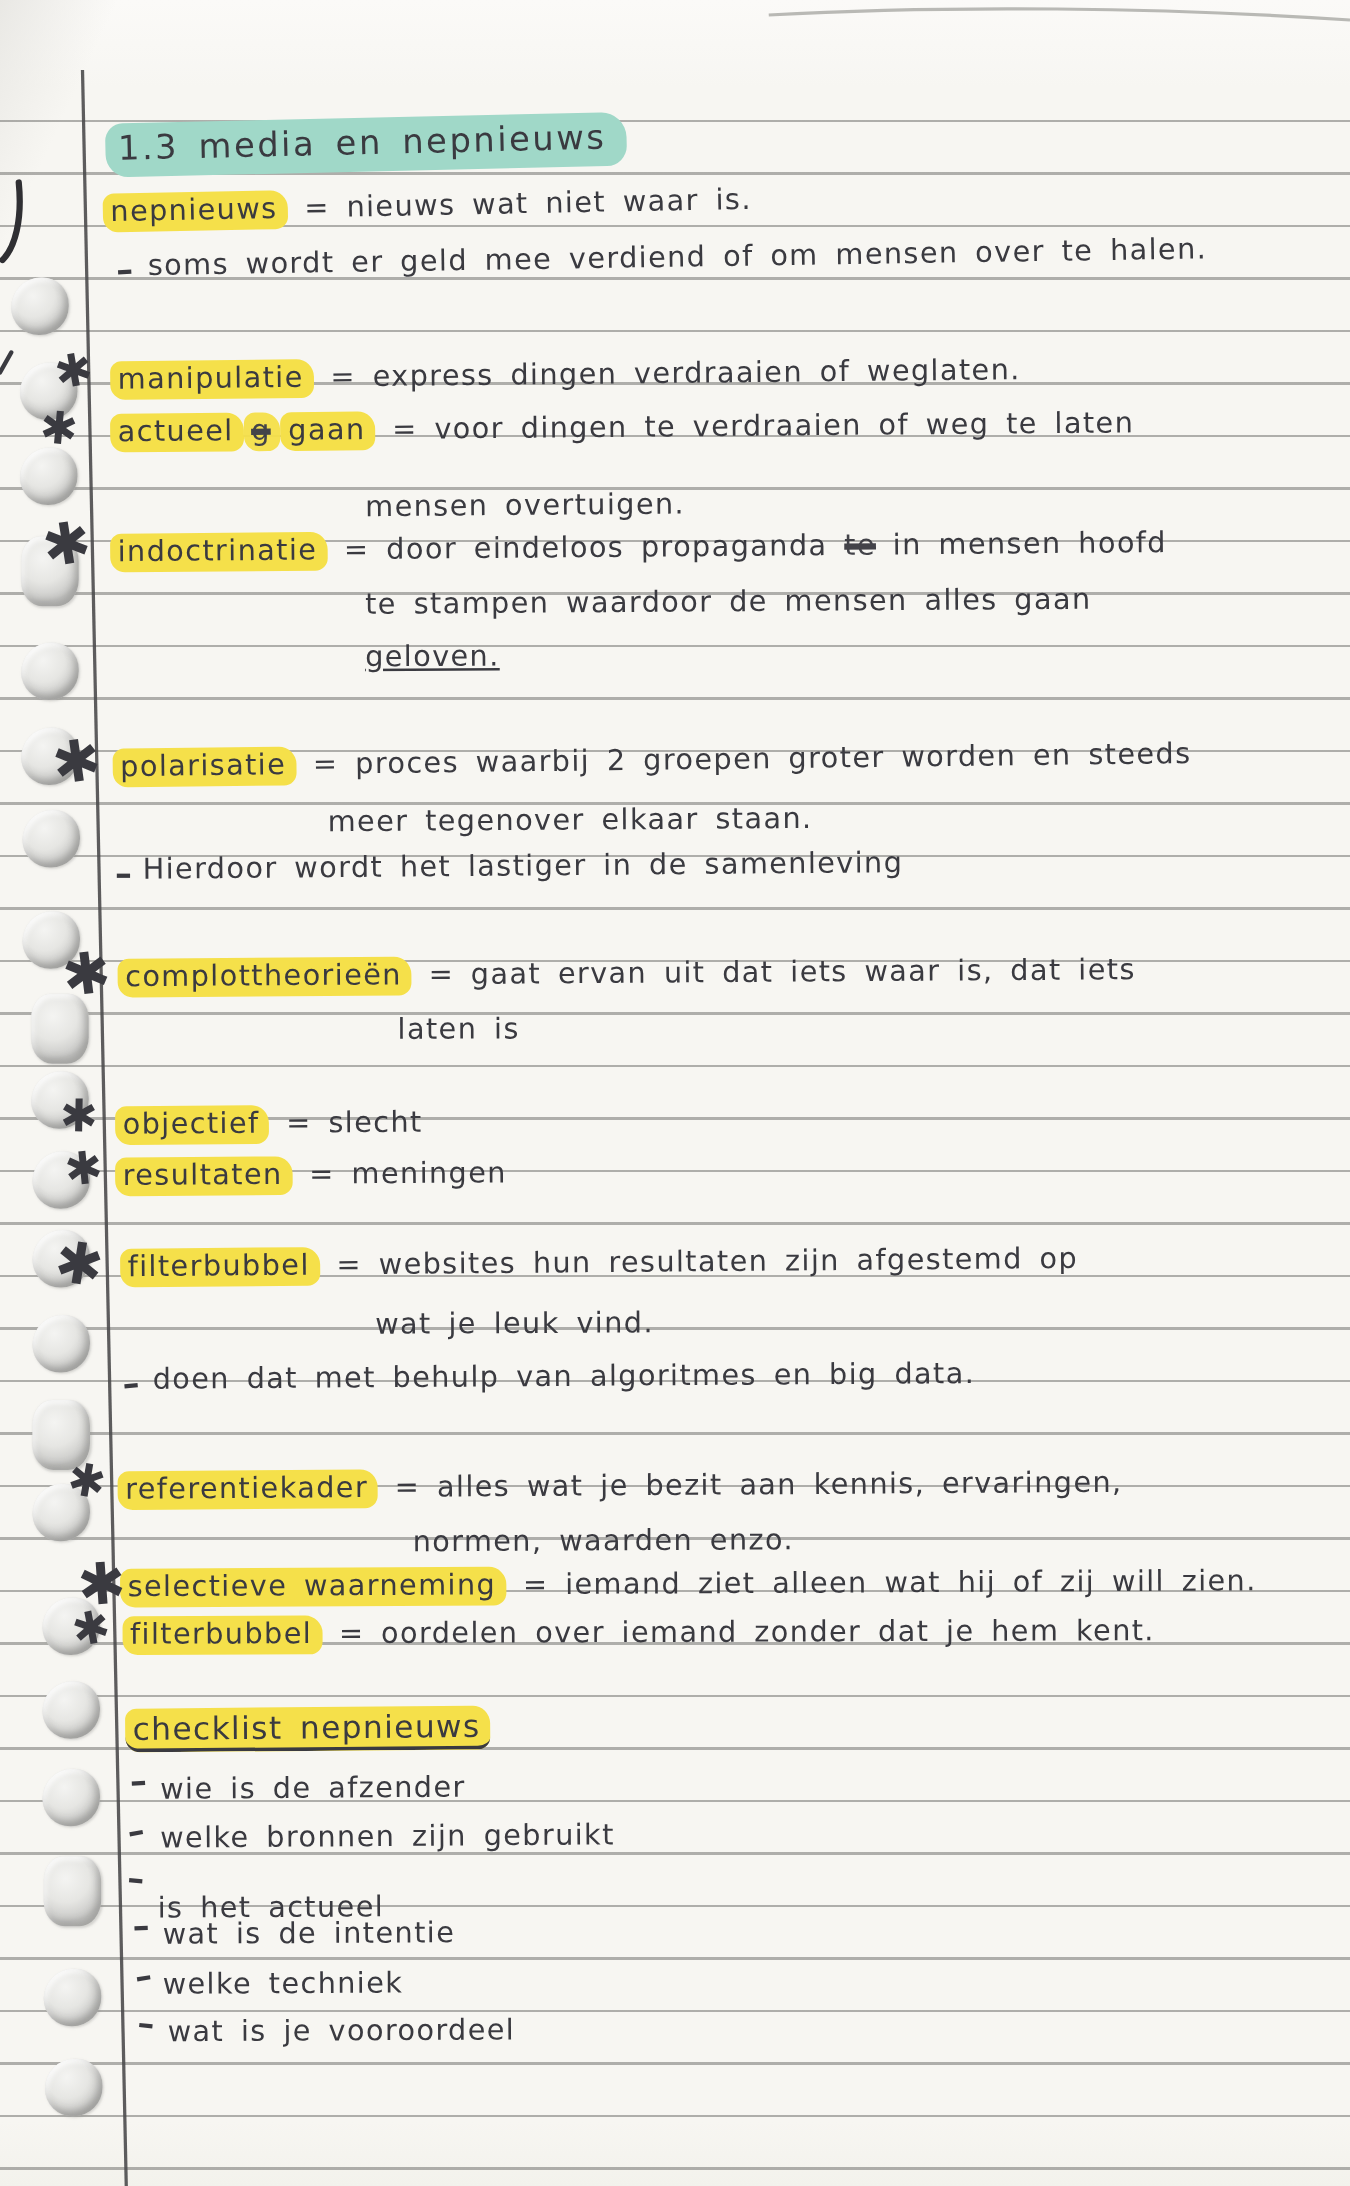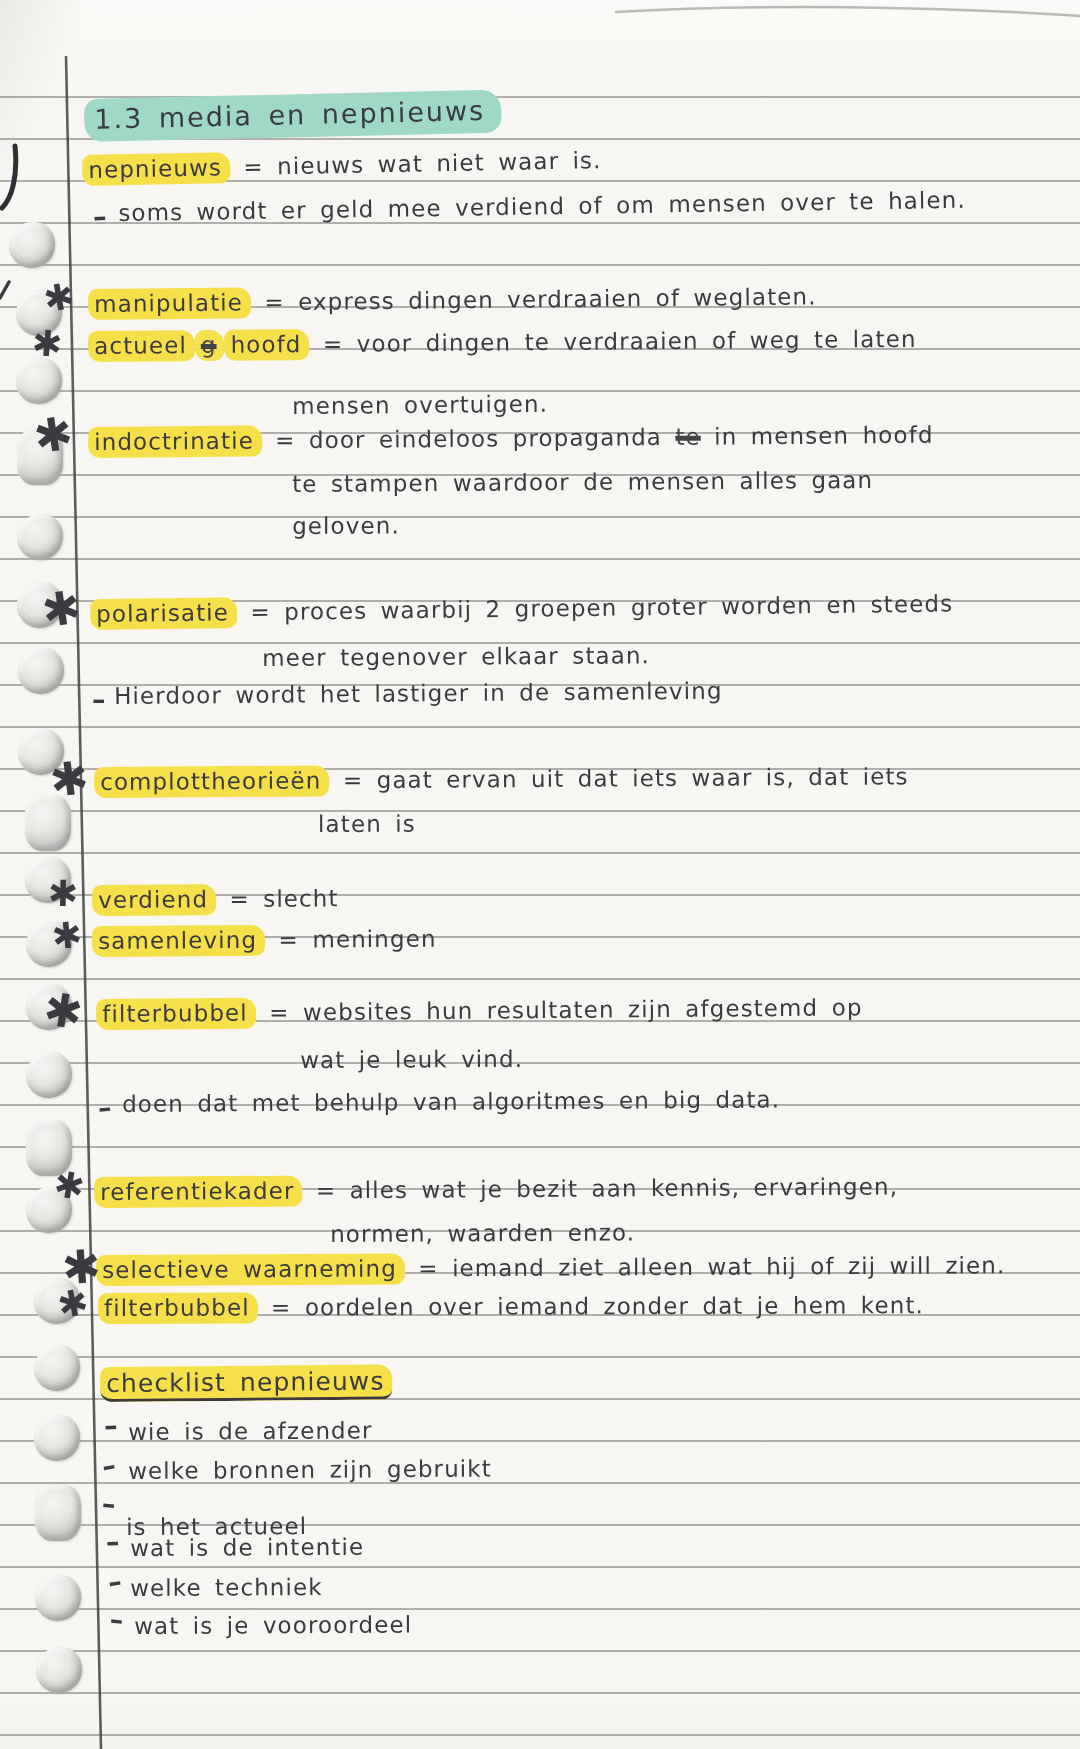--- a/index.html
+++ b/index.html
@@ -73,38 +73,38 @@
       <div class="hole" style="left: 35.354px; top: 1575px;"></div>
       <div class="hole" style="left: 35.65px; top: 1647px;"></div>
     </div>
   <div class="notes" id="notes">
       <div class="note-line t-title" style="top: 104px; left: 84px; transform: rotate(-1.3deg);"><span class="hl-teal">1.3 media en nepnieuws</span></div>
       <div class="note-line" style="top: 154px; left: 82px; transform: rotate(-1.1deg);"><span class="hl-yellow">nepnieuws</span><span class=""> = nieuws wat niet waar is.</span></div>
       <div class="note-line" style="top: 197px; left: 118px; transform: rotate(-0.9deg);"><span class="">soms wordt er geld mee verdiend of om mensen over te halen.</span></div>
       <span class="marker dash" style="left: 93px; top: 203px; transform: rotate(-3deg);">–</span>
       <div class="note-line" style="top: 288px; left: 88px; transform: rotate(-0.6deg);"><span class="hl-yellow">manipulatie</span><span class=""> = express dingen verdraaien of weglaten.</span></div>
       <span class="marker star" style="left: 44px; top: 280px; transform: rotate(-10deg);">✱</span>
-      <div class="note-line" style="top: 330px; left: 88px; transform: rotate(-0.5deg);"><span class="hl-yellow">actueel</span><span class="hl-yellow scribble">g</span><span class="hl-yellow">hoofd</span><span class=""> = voor dingen te verdraaien of weg te laten</span></div>
+      <div class="note-line" style="top: 330px; left: 88px; transform: rotate(-0.5deg);"><span class="hl-yellow">actueel</span><span class="hl-yellow scribble">g</span><span class="hl-yellow">gaan</span><span class=""> = voor dingen te verdraaien of weg te laten</span></div>
       <span class="marker star" style="left: 32px; top: 326px; transform: rotate(5deg);">✱</span>
       <div class="note-line" style="top: 390px; left: 292px; transform: rotate(-0.5deg);"><span class="">mensen overtuigen.</span></div>
       <div class="note-line" style="top: 426px; left: 88px; transform: rotate(-0.5deg);"><span class="hl-yellow">indoctrinatie</span><span class=""> = door eindeloos propaganda </span><span class="scribble">te</span><span class=""> in mensen hoofd</span></div>
       <span class="marker star big" style="left: 34px; top: 412px; transform: rotate(-9deg);">✱</span>
       <div class="note-line" style="top: 468px; left: 292px; transform: rotate(-0.4deg);"><span class="">te stampen waardoor de mensen alles gaan</span></div>
-      <div class="note-line" style="top: 510px; left: 292px; transform: rotate(-0.3deg);"><span class="">geloven.</span></div>
+      <div class="note-line" style="top: 510px; left: 292px; transform: rotate(-0.3deg); text-decoration: underline;"><span class="">geloven.</span></div>
       <div class="note-line" style="top: 598px; left: 90px; transform: rotate(-0.7deg);"><span class="hl-yellow">polarisatie</span><span class=""> = proces waarbij 2 groepen groter worden en steeds</span></div>
       <span class="marker star big" style="left: 42px; top: 586px; transform: rotate(-8deg);">✱</span>
       <div class="note-line" style="top: 642px; left: 262px; transform: rotate(-0.4deg);"><span class="">meer tegenover elkaar staan.</span></div>
       <div class="note-line" style="top: 680px; left: 114px; transform: rotate(-0.5deg);"><span class="">Hierdoor wordt het lastiger in de samenleving</span></div>
       <span class="marker dash" style="left: 92px; top: 686px; transform: rotate(0deg);">–</span>
       <div class="note-line" style="top: 766px; left: 94px; transform: rotate(-0.4deg);"><span class="hl-yellow">complottheorieën</span><span class=""> = gaat ervan uit dat iets waar is, dat iets</span></div>
       <span class="marker star big" style="left: 50px; top: 756px; transform: rotate(-7deg);">✱</span>
       <div class="note-line" style="top: 808px; left: 318px; transform: rotate(-0.2deg);"><span class="">laten is</span></div>
-      <div class="note-line" style="top: 884px; left: 92px; transform: rotate(-0.4deg);"><span class="hl-yellow">verdiend</span><span class=""> = slecht</span></div>
+      <div class="note-line" style="top: 884px; left: 92px; transform: rotate(-0.4deg);"><span class="hl-yellow">objectief</span><span class=""> = slecht</span></div>
       <span class="marker star" style="left: 48px; top: 876px; transform: rotate(1deg);">✱</span>
-      <div class="note-line" style="top: 925px; left: 92px; transform: rotate(-0.4deg);"><span class="hl-yellow">samenleving</span><span class=""> = meningen</span></div>
+      <div class="note-line" style="top: 925px; left: 92px; transform: rotate(-0.4deg);"><span class="hl-yellow">resultaten</span><span class=""> = meningen</span></div>
       <span class="marker star" style="left: 52px; top: 918px; transform: rotate(-6deg);">✱</span>
       <div class="note-line" style="top: 998px; left: 96px; transform: rotate(-0.5deg);"><span class="hl-yellow">filterbubbel</span><span class=""> = websites hun resultaten zijn afgestemd op</span></div>
       <span class="marker star big" style="left: 44px; top: 988px; transform: rotate(9deg);">✱</span>
       <div class="note-line" style="top: 1044px; left: 300px; transform: rotate(-0.3deg);"><span class="">wat je leuk vind.</span></div>
       <div class="note-line" style="top: 1088px; left: 122px; transform: rotate(-0.4deg);"><span class="">doen dat met behulp van algoritmes en big data.</span></div>
       <span class="marker dash" style="left: 98px; top: 1094px; transform: rotate(-5deg);">–</span>
       <div class="note-line" style="top: 1176px; left: 94px; transform: rotate(-0.4deg);"><span class="hl-yellow">referentiekader</span><span class=""> = alles wat je bezit aan kennis, ervaringen,</span></div>
       <span class="marker star" style="left: 54px; top: 1168px; transform: rotate(10deg);">✱</span>
       <div class="note-line" style="top: 1218px; left: 330px; transform: rotate(-0.3deg);"><span class="">normen, waarden enzo.</span></div>
       <div class="note-line" style="top: 1254px; left: 96px; transform: rotate(-0.3deg);"><span class="hl-yellow">selectieve waarneming</span><span class=""> = iemand ziet alleen wat hij of zij will zien.</span></div>

